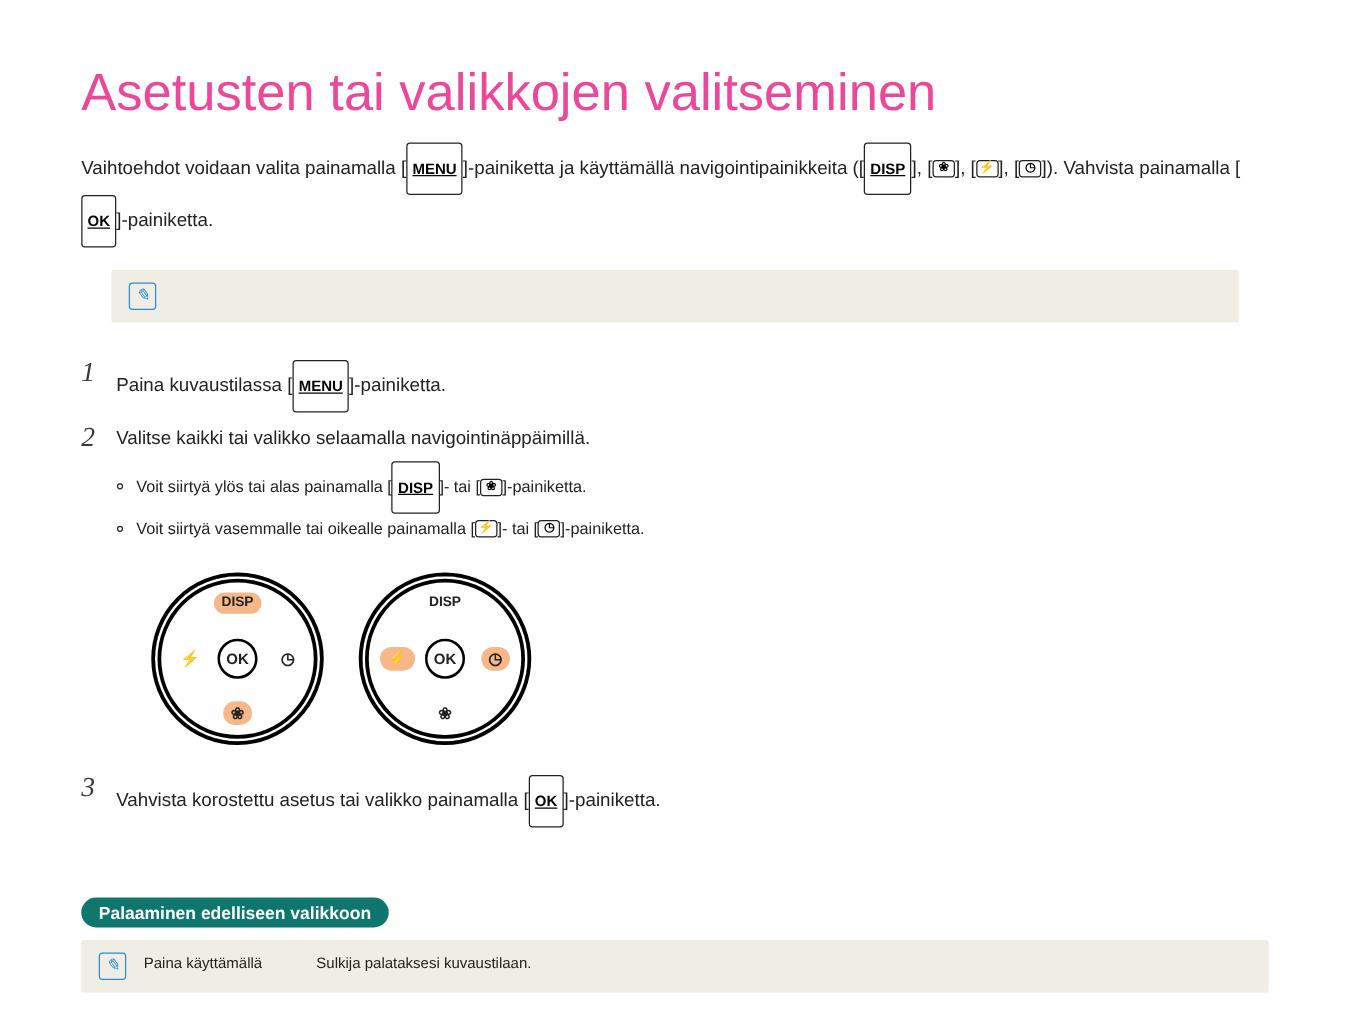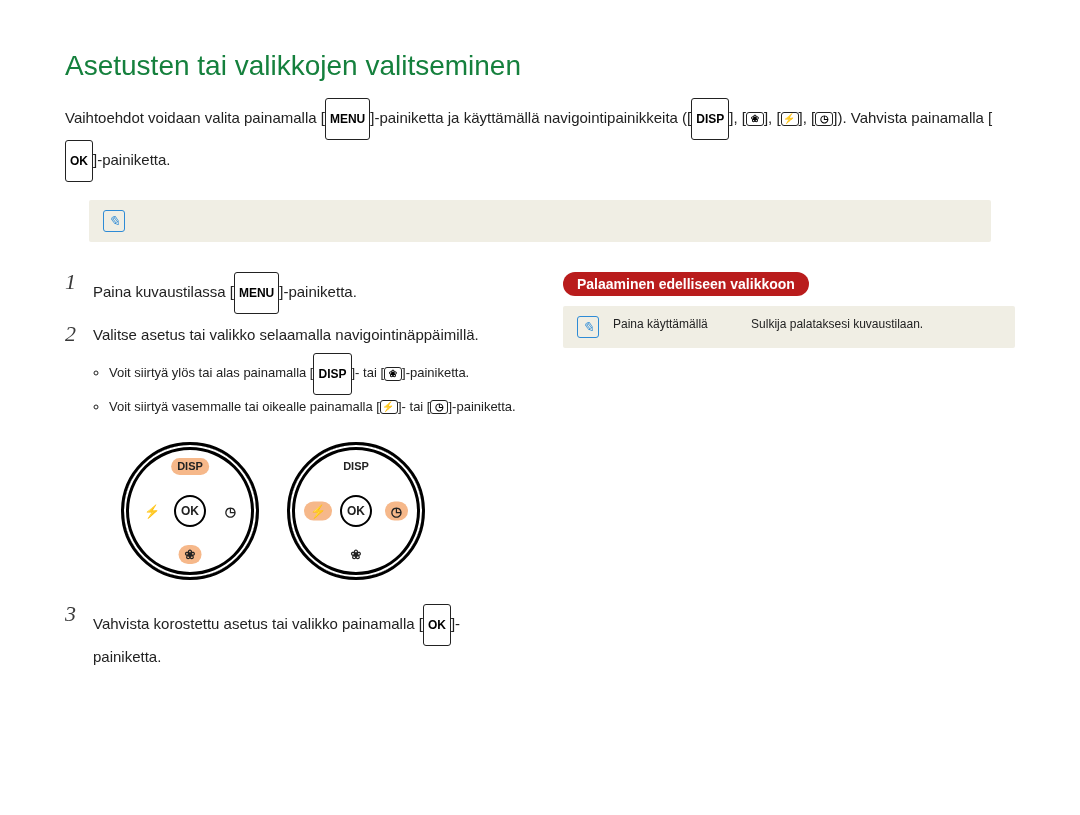--- a/index.html
+++ b/index.html
@@ -8,40 +8,41 @@
     padding: 0;
     background: #fff;
     font-family: Arial, Helvetica, sans-serif;
     color: #222;
     width: 1080px;
   }
   .page {
     padding: 50px 65px 20px 65px;
   }
   h1 {
-    color: #15803d;
-    font-size: 28px;
+    color: #ec4899;
+    font-size: 42px;
     font-weight: 400;
     margin: 0 0 16px 0;
   }
   .intro {
     font-size: 15px;
     line-height: 1.5;
     margin-bottom: 18px;
   }
   .btn-label {
     display: inline-block;
     vertical-align: middle;
     border: 1px solid #222;
     border-radius: 3px;
     font-weight: 700;
     font-size: 12px;
     padding: 14px 4px;
     line-height: 1;
     color: #000;
+    text-decoration: underline;
   }
   .btn-icon {
     display: inline-block;
     vertical-align: middle;
     border: 1px solid #222;
     border-radius: 3px;
     width: 18px;
     height: 14px;
     text-align: center;
     font-size: 10px;
@@ -72,20 +73,21 @@
     font-size: 14px;
     flex-shrink: 0;
   }
   .note-text {
     font-size: 12px;
     line-height: 1.4;
   }
   .columns {
     display: flex;
     gap: 46px;
+    flex-direction: column;
   }
   .col {
     flex: 1 1 0;
   }
   ol.steps {
     list-style: none;
     padding: 0;
     margin: 0;
     counter-reset: step;
   }
@@ -154,21 +156,21 @@
     padding: 3px 6px;
     border-radius: 10px;
   }
   .dial .top { top: 13px; left: 50%; transform: translateX(-50%); }
   .dial .bottom { bottom: 13px; left: 50%; transform: translateX(-50%); font-size: 13px; }
   .dial .left { left: 14px; top: 50%; transform: translateY(-50%); font-size: 13px; }
   .dial .right { right: 14px; top: 50%; transform: translateY(-50%); font-size: 13px; }
   .hl { background: #f6b88a; }
   .pill {
     display: inline-block;
-    background: #b91c1c;
+    background: #0f766e;
     color: #fff;
     border-radius: 14px;
     padding: 4px 14px;
     font-size: 14px;
     font-weight: 700;
     margin-bottom: 10px;
   }
   .rt-body {
     font-size: 15px;
     line-height: 1.5;
@@ -201,21 +203,21 @@
 
   <div class="columns">
     <div class="col">
       <ol class="steps">
         <li>
           <div class="step-main">
             <span>Paina kuvaustilassa [</span><span class="btn-label">MENU</span><span>]-painiketta.</span>
           </div>
         </li>
         <li>
-          <div class="step-main">Valitse asetus tai valikko selaamalla navigointinäppäimillä.</div>
+          <div class="step-main">Valitse kaikki tai valikko selaamalla navigointinäppäimillä.</div>
           <ul class="bullets">
             <li>
               <span>Voit siirtyä ylös tai alas painamalla [</span><span class="btn-label">DISP</span><span>]- tai [</span><span class="btn-icon">❀</span><span>]-painiketta.</span>
             </li>
             <li>
               <span>Voit siirtyä vasemmalle tai oikealle painamalla [</span><span class="btn-icon">⚡</span><span>]- tai [</span><span class="btn-icon">◷</span><span>]-painiketta.</span>
             </li>
           </ul>
 
           <div class="dials">

